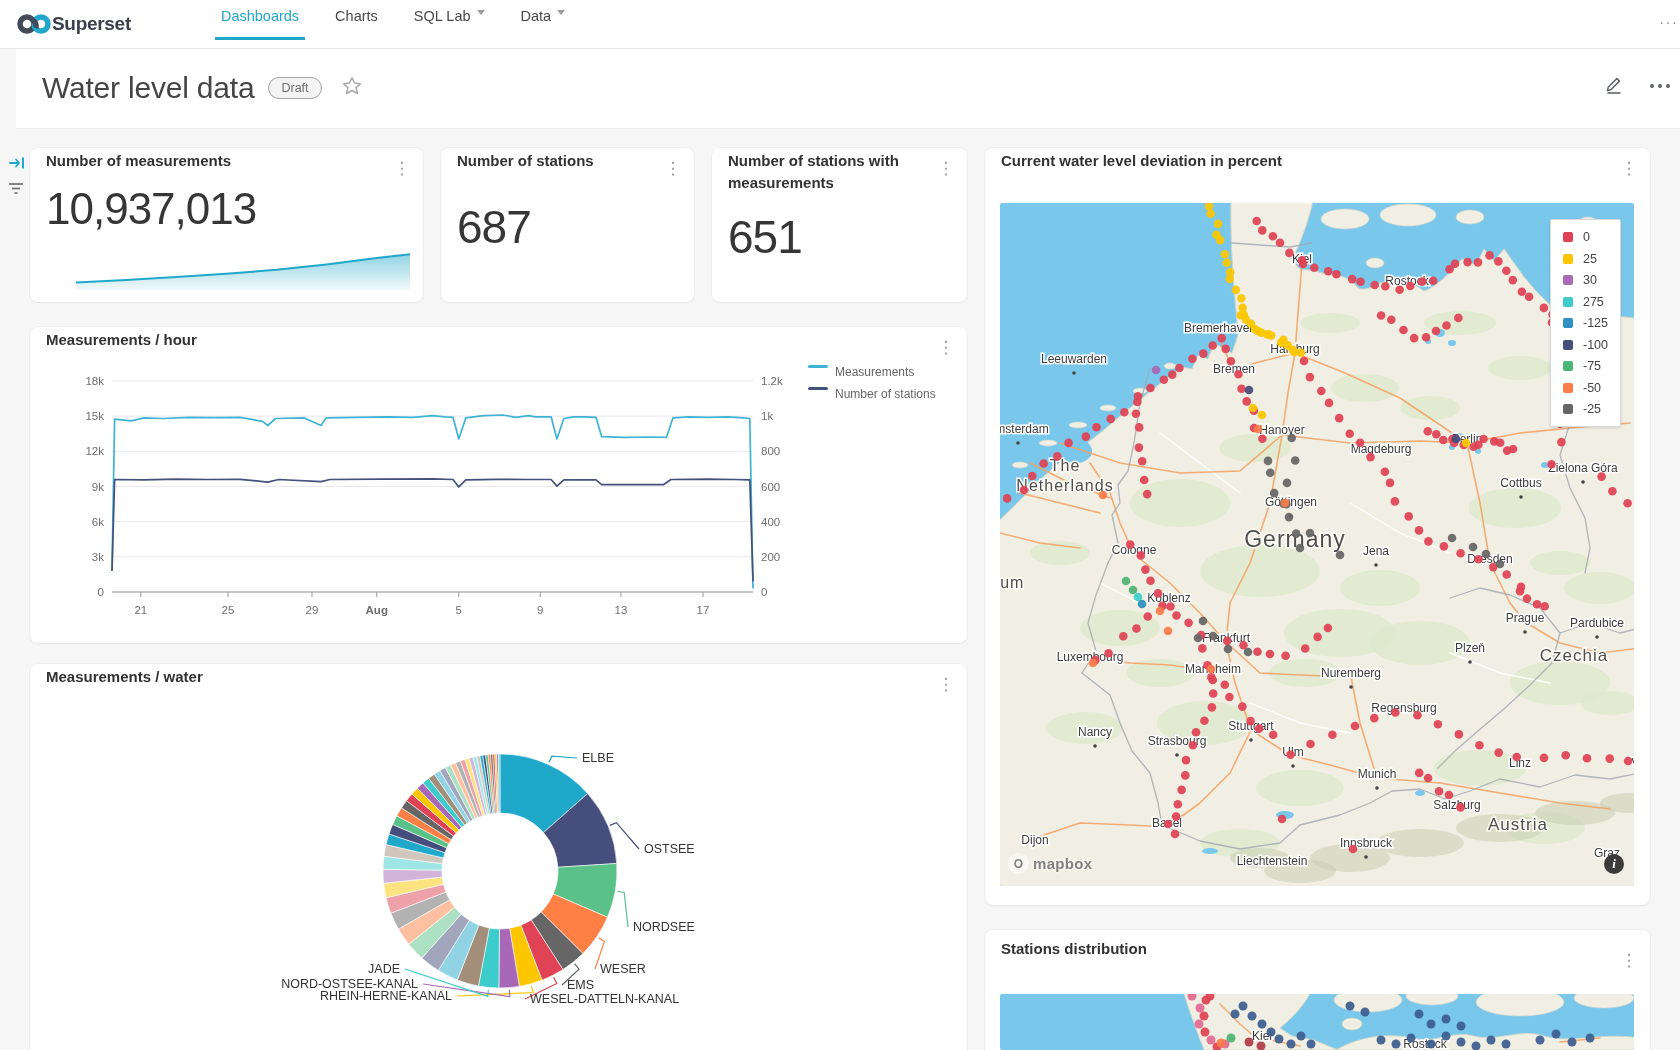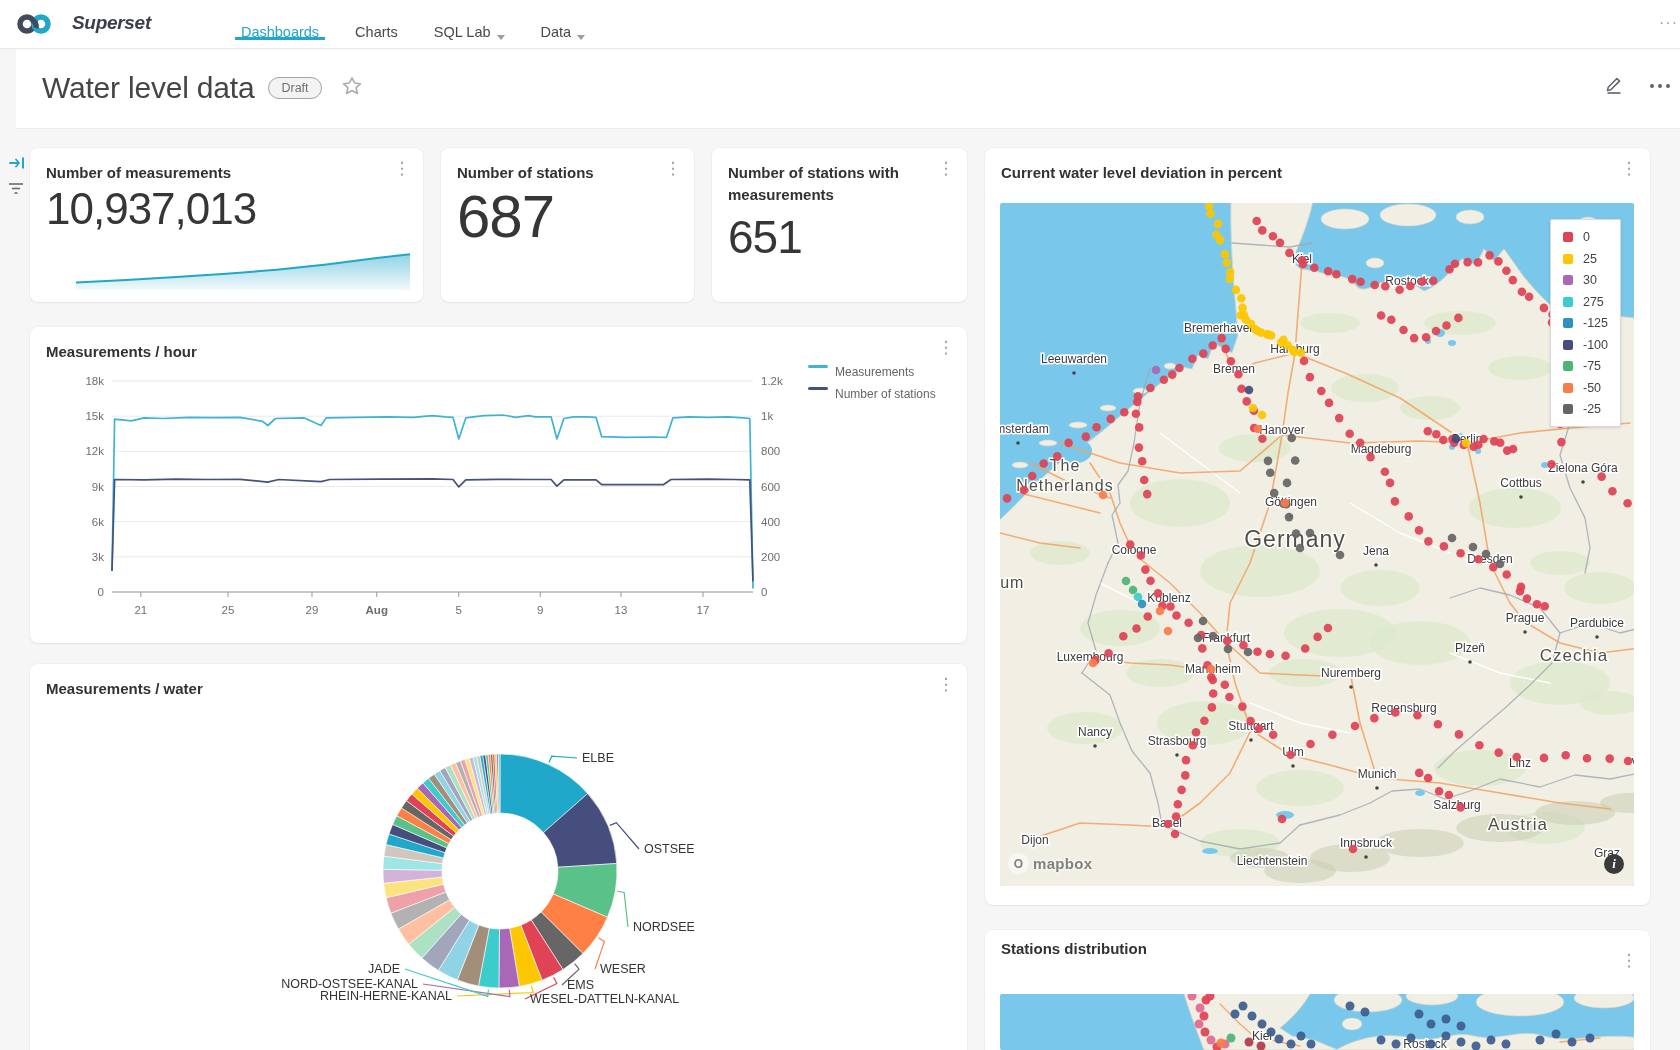--- a/index.html
+++ b/index.html
@@ -1,24 +1,24 @@
 <!DOCTYPE html>
 <html><head>
 <meta charset="utf-8">
 <style>
   html,body{margin:0;padding:0;}
   body{width:1680px;height:1050px;overflow:hidden;background:#f6f6f6;
        font-family:"Liberation Sans",sans-serif;color:#333;position:relative;}
   
   .navbar{position:absolute;left:0;top:0;width:1680px;height:48px;background:#fff;
           border-bottom:1px solid #e8e8e8;display:flex;align-items:center;z-index:30;}
-  .brand{display:flex;align-items:flex-start;gap:20px;padding:0 18px 0 16px;font-style:italic;}
+  .brand{display:flex;align-items:center;gap:0;padding:0 18px 0 16px;}
   .brand-name{font-size:19px;font-weight:700;color:#3b3f4c;letter-spacing:-.3px;}
   .nav-items{display:flex;align-items:center;height:48px;margin-left:56px;gap:4px;}
-  .nav-item{position:relative;height:32px;display:flex;align-items:flex-end;padding:0 16px;
+  .nav-item{position:relative;height:32px;display:flex;align-items:flex-start;padding:0 16px;
             font-size:14.5px;color:#484848;cursor:pointer;gap:6px;}
   .nav-item.active{color:#20a7c9;}
   .nav-item.active::after{content:"";position:absolute;left:10px;right:10px;bottom:0;height:3px;background:#20a7c9;}
   .caret{width:0;height:0;border-left:4px solid transparent;border-right:4px solid transparent;
          border-top:5px solid #9b9b9b;margin-top:2px;}
   .nav-overflow{position:absolute;right:2px;top:14px;color:#9aa0a6;font-size:16px;letter-spacing:1px;}
   
   .page-header{position:absolute;left:16px;top:48px;width:1680px;height:80px;background:#fff;
                border-bottom:1px solid #ededed;display:flex;align-items:center;z-index:20;}
   .page-title{font-size:30px;font-weight:400;color:#454545;margin-left:26px;letter-spacing:-.2px;}
@@ -26,21 +26,21 @@
          border-radius:12px;padding:3px 12px;}
   .fav-star{margin-left:20px;cursor:pointer;}
   .header-actions{position:absolute;right:26px;top:26px;display:flex;align-items:center;gap:26px;}
   .dots-h{display:flex;gap:4px;cursor:pointer;}
   .dots-h i{width:4px;height:4px;border-radius:50%;background:#5f6368;display:block;}
   
   .rail-icon{position:absolute;cursor:pointer;z-index:5;}
   
   .card{position:absolute;background:#fff;border-radius:8px;
         box-shadow:0 1px 2px rgba(0,0,0,.06),0 0 0 1px rgba(0,0,0,.025);}
-  .card-head{position:absolute;left:16px;top:14px;right:40px;font-size:15px;font-weight:700;color:#323232;line-height:1.45;}
+  .card-head{position:absolute;left:16px;top:2px;right:40px;font-size:15px;font-weight:700;color:#323232;line-height:1.45;}
   .kebab{position:absolute;right:12px;top:12px;color:#9a9a9a;font-size:17px;cursor:pointer;
          width:18px;text-align:center;line-height:18px;}
   .big-num{position:absolute;left:16px;color:#363636;letter-spacing:-1px;font-weight:400;}
   
   .axis-label{font-size:11.5px;fill:#6e6e6e;}
   .xtick{font-size:11.5px;fill:#6e6e6e;}
   .legend-box{position:absolute;display:flex;flex-direction:column;gap:8px;}
   .legend-row{display:flex;align-items:flex-start;gap:7px;font-size:12px;color:#666;}
   .legend-row .sw{width:20px;height:3px;border-radius:2px;}
   
@@ -141,21 +141,21 @@
         </linearGradient>
       </defs>
       <path d="M0.0 36.4 L50.1 33.9 L100.2 31.0 L150.3 27.8 L200.4 23.8 L250.5 18.4 L300.6 11.9 L334.0 8.3 L 334 44 L 0 44 Z" fill="url(#sg)" stroke="none"></path>
       <path d="M0.0 36.4 L50.1 33.9 L100.2 31.0 L150.3 27.8 L200.4 23.8 L250.5 18.4 L300.6 11.9 L334.0 8.3" fill="none" stroke="#20A7C9" stroke-width="2"></path>
     </svg>
 </section>
 
 <section class="card" style="left:441px;top:148px;width:253px;height:154px">
   <div class="card-head">Number of stations</div>
   <span class="kebab">⋮</span>
-  <div class="big-num" style="top:34px;font-size:60px">687</div>
+  <div class="big-num" style="top:52px;font-size:46px">687</div>
 </section>
 
 <section class="card" style="left:712px;top:148px;width:255px;height:154px">
   <div class="card-head">Number of stations with measurements</div>
   <span class="kebab">⋮</span>
   <div class="big-num" style="top:62px;font-size:46px">651</div>
 </section>
 
 <section class="card" style="left:30px;top:327px;width:937px;height:316px">
   <div class="card-head">Measurements / hour</div>

